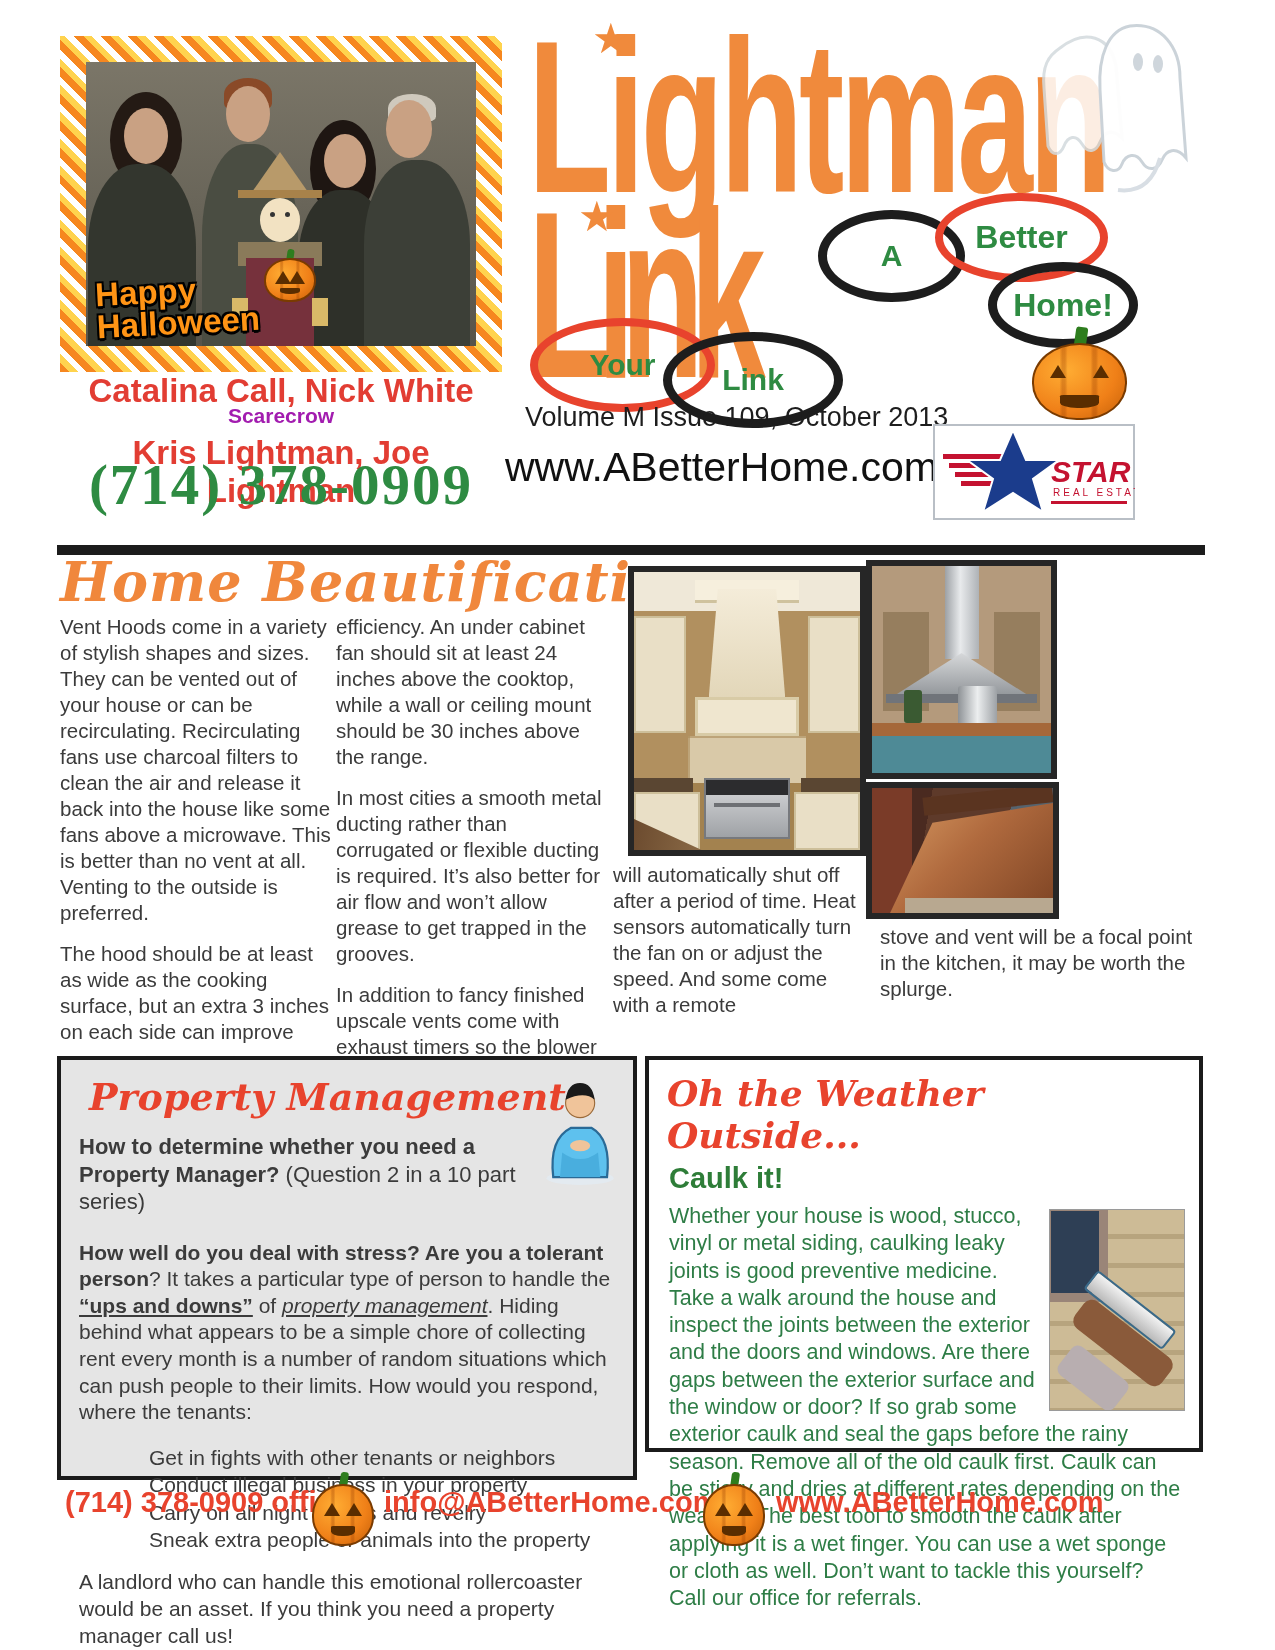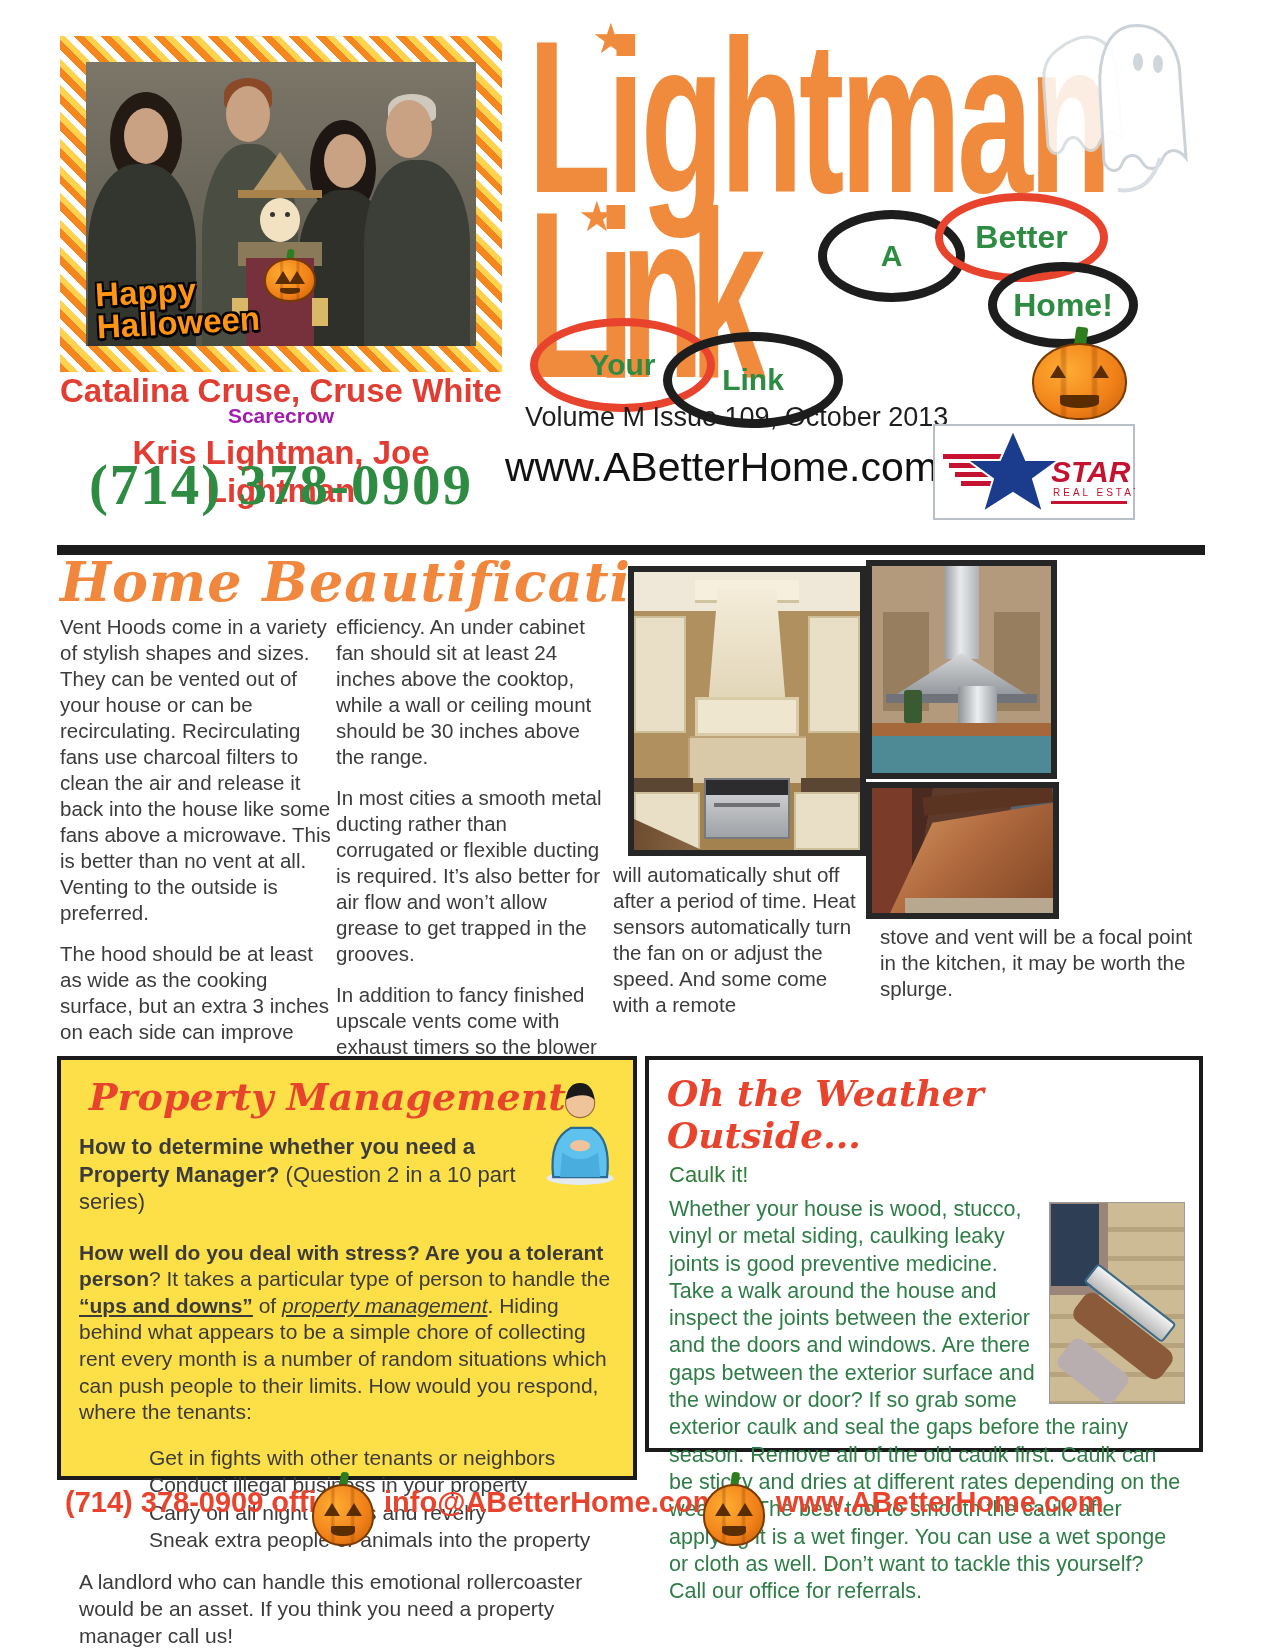--- a/index.html
+++ b/index.html
@@ -97,32 +97,32 @@
 
   
   .w-img{float:right;width:134px;height:200px;margin:6px 0 8px 12px;position:relative;overflow:hidden;border:1px solid #9a9a9a;
      background:repeating-linear-gradient(180deg,#cdbb96 0 24px,#b7a47e 24px 29px);}
   .w-window{position:absolute;left:-8px;top:-8px;width:66px;height:100px;background:#2e3f55;border:9px solid #9a8578;box-sizing:border-box;}
   .w-gun{position:absolute;left:30px;top:88px;width:96px;height:20px;background:linear-gradient(#f2f2f2,#b9b9b9);border:2px solid #3a6a8a;transform:rotate(38deg);border-radius:4px;}
   .w-arm{position:absolute;left:18px;top:116px;width:110px;height:34px;background:#8a5a3a;transform:rotate(38deg);border-radius:10px;}
   .w-sleeve{position:absolute;left:8px;top:150px;width:70px;height:36px;background:#b8aeb0;transform:rotate(38deg);border-radius:8px;}
 
   
-  .pmbox{left:57px;top:1056px;width:580px;height:424px;border:4px solid #1b1b1b;box-sizing:border-box;padding:8px 16px;background:#fde047;}
+  .pmbox{left:57px;top:1056px;width:580px;height:424px;border:4px solid #1b1b1b;box-sizing:border-box;padding:8px 16px;background:#e5e5e5;}
   .wbox{left:645px;top:1056px;width:558px;height:396px;border:4px solid #1b1b1b;box-sizing:border-box;padding:6px 14px;background:#fff;}
   .sect-title{font-family:"DejaVu Serif",serif;font-style:italic;font-weight:bold;color:#e8432d;}
   .pm-title{font-size:38px;margin:6px 0 14px 12px;}
   .w-title{font-size:36px;margin:6px 0 6px 4px;}
   .pm-q{font-size:22px;width:470px;color:#3b3b3b;margin:4px 0 24px 2px;line-height:1.25;}
   .pm-p{font-size:21px;color:#3b3b3b;line-height:1.27;margin:0 0 14px 2px;}
   .pm-list{font-size:21px;color:#3b3b3b;line-height:1.3;margin:18px 0 16px 72px;}
   .bld{font-weight:bold;}
   .bld-ul{font-weight:bold;text-decoration:underline;}
   .ita-ul{font-style:italic;text-decoration:underline;}
-  .w-sub{font-size:22px;font-weight:normal;color:#2e7d38;margin:2px 0 8px 6px;}
+  .w-sub{font-size:29px;font-weight:bold;color:#2e7d38;margin:2px 0 8px 6px;}
   .w-body{font-size:21.5px;line-height:1.27;color:#2e7d46;margin-left:6px;}
   .medman{position:absolute;right:12px;top:14px;width:84px;height:112px;}
 
   
   .f-txt{font-size:29px;font-weight:bold;color:#e8432d;}
   .f-phone{left:65px;top:1486px;}
   .f-email{left:384px;top:1486px;}
   .f-web{left:776px;top:1486px;}
 </style>
 </head>
@@ -163,21 +163,21 @@
         <span class="p-stem"></span>
         <span class="p-body">
             <span class="p-eye l"></span>
             <span class="p-eye r"></span>
             <span class="p-mouth"></span>
           </span>
       </div>
     </div>
   </div>
 
-  <div class="abs names n-red" style="top:372px;">Catalina Cruse, Cruse White</div>
+  <div class="abs names n-red" style="top:372px;">Catalina Call, Nick White</div>
   <div class="abs names n-car" style="top:404px;">Scarecrow</div>
   <div class="abs names n-red" style="top:424px;margin-top:10px;">Kris Lightman, Joe Lightman</div>
   <div class="abs names phone" style="top:452px;">(714) 378-0909</div>
 
   <div class="abs logo logo1">Lightman</div>
   <div class="abs logo logo2">Link</div>
   <div class="abs logo-star" style="left:592px;top:18px;">★</div>
   <div class="abs logo-star" style="left:578px;top:196px;">★</div>
 
   <svg class="abs" style="left:1000px;top:8px;" width="210" height="190" viewBox="0 0 210 190">

